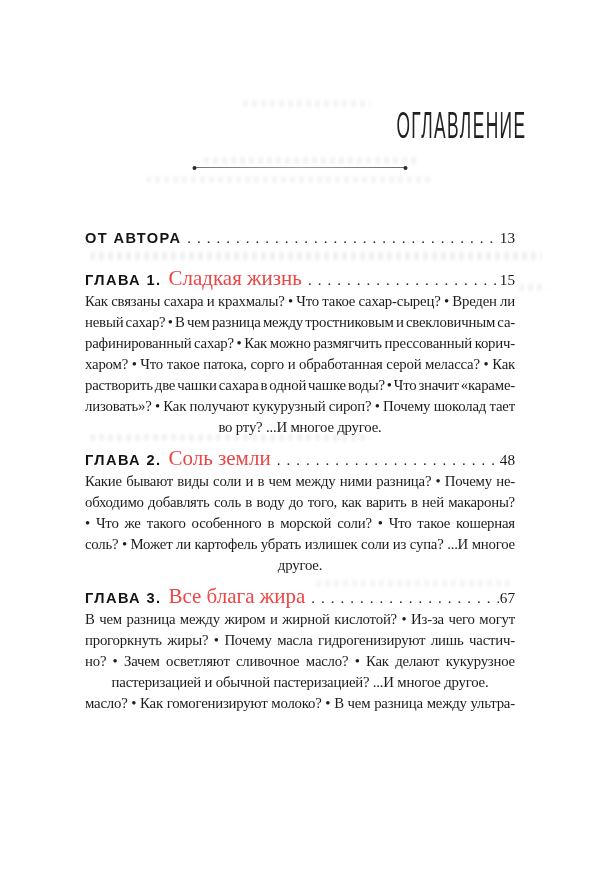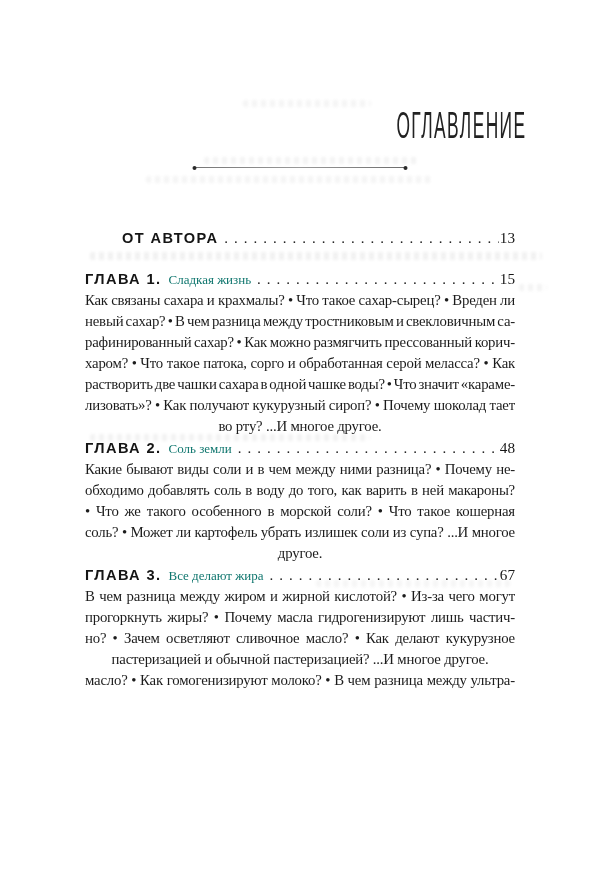--- a/index.html
+++ b/index.html
@@ -34,36 +34,36 @@
   }
   .rule::before,.rule::after{
     content:"";position:absolute;top:-1.5px;width:4px;height:4px;border-radius:50%;
     background:#2a2a2a;
   }
   .rule::before{left:-2px;}
   .rule::after{right:-2px;}
 
   
   .entries{position:absolute;top:227px;left:85px;width:430px;}
-  .entry{}
-  .entry:first-child{margin-top:0;margin-left:37px;}
+  .entry{margin-top:10px;}
+  .entry:first-child{margin-top:0;}
   .entry:nth-child(2){margin-top:19px;}
   .head{display:flex;align-items:baseline;line-height:21px;}
   .label{
     font-family:"Liberation Sans", sans-serif;
     font-weight:bold;
     font-size:14.6px;
     letter-spacing:1.4px;
     color:#151515;
     white-space:nowrap;
   }
   .cname{
-    font-size:13px;
+    font-size:21px;
     margin-left:7px;
-    color:#0f766e;
+    color:#ef4444;
     white-space:nowrap;
   }
   .cname:empty{display:none;}
   .leader{
     flex:1 1 auto;
     overflow:hidden;
     white-space:nowrap;
     font-size:15px;
     letter-spacing:6px;
     color:#1e1e1e;
@@ -137,21 +137,21 @@
           <div class="line" style="word-spacing: 0.7px;"><span>Какие бывают виды соли и в чем между ними разница? • Почему не-</span></div>
           <div class="line" style="word-spacing: 0.84px;"><span>обходимо добавлять соль в воду до того, как варить в ней макароны?</span></div>
           <div class="line" style="word-spacing: 2.44px;"><span>• Что же такого особенного в морской соли? • Что такое кошерная</span></div>
           <div class="line" style="word-spacing: 0.04px;"><span>соль? • Может ли картофель убрать излишек соли из супа? ...И многое</span></div>
           <div class="line last"><span>другое.</span></div>
         </div>
       </div>
       <div class="entry">
         <div class="head">
           <span class="label">ГЛАВА 3.</span>
-          <span class="cname">Все делают жира</span>
+          <span class="cname">Все блага жира</span>
           <span class="leader">................................................................................</span>
           <span class="pg">67</span>
         </div>
         <div class="desc">
           <div class="line" style="word-spacing: 1.04px;"><span>В чем разница между жиром и жирной кислотой? • Из-за чего могут</span></div>
           <div class="line" style="word-spacing: 2.04px;"><span>прогоркнуть жиры? • Почему масла гидрогенизируют лишь частич-</span></div>
           <div class="line" style="word-spacing: 2.84px;"><span>но? • Зачем осветляют сливочное масло? • Как делают кукурузное</span></div>
           <div class="line last" style="word-spacing: 0px;"><span>пастеризацией и обычной пастеризацией? ...И многое другое.</span></div>
           <div class="line" style="word-spacing: 0.28px;"><span>масло? • Как гомогенизируют молоко? • В чем разница между ультра-</span></div>
         </div>

